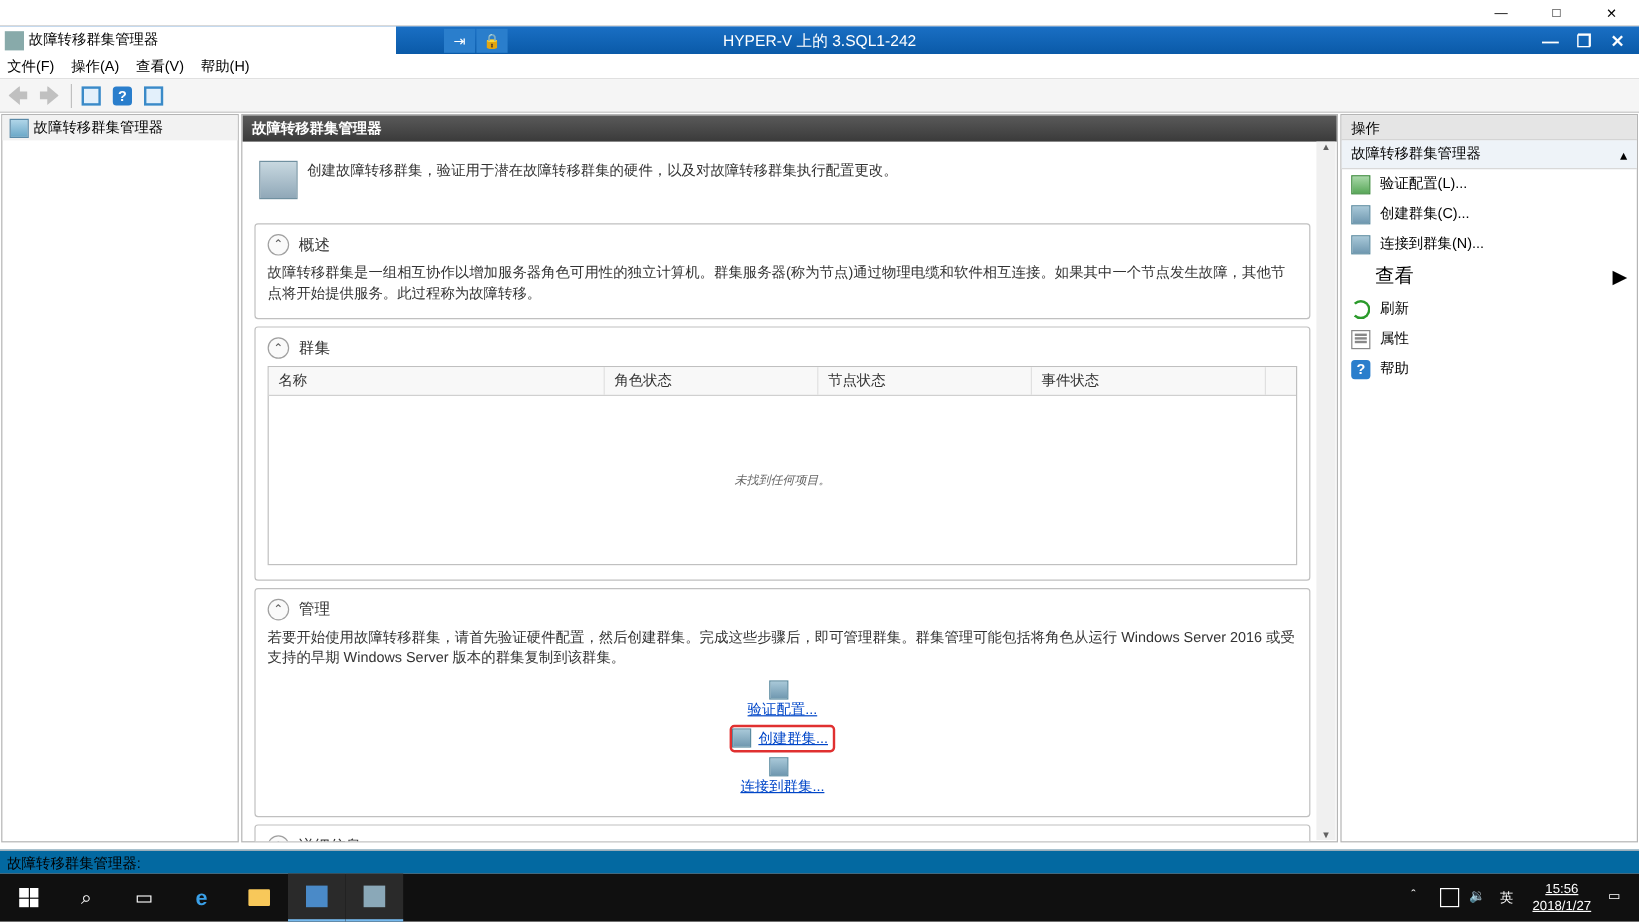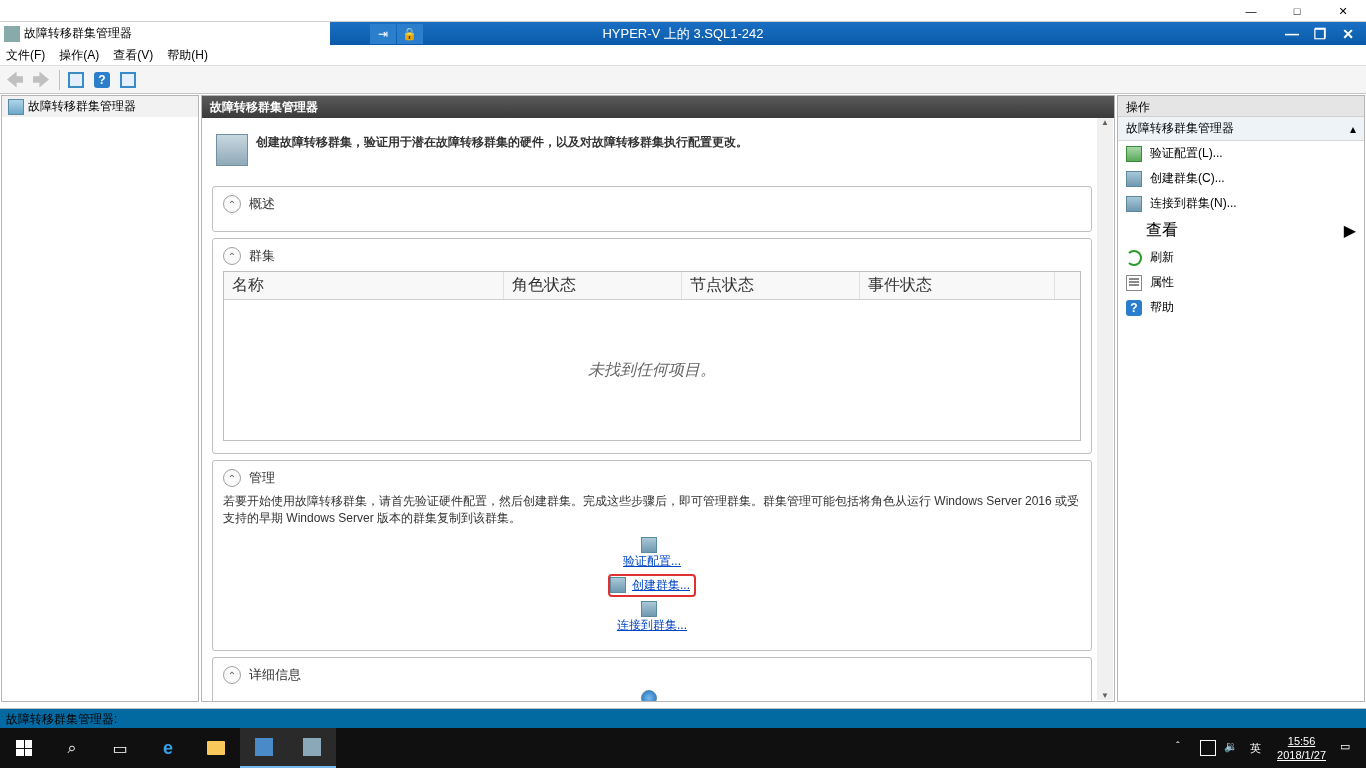--- a/index.html
+++ b/index.html
@@ -43,32 +43,32 @@
 .tree-item.sel { background: #f2f2f2; }
 .tree-ico { width: 16px; height: 16px; margin-right: 4px; background: linear-gradient(#b0d5e8,#6ba8c8); border: 1px solid #5a8aa8; }
 
 .center-pane { flex: 1; background: #fff; border: 1px solid #b5b5b5; margin: 1px; position: relative; overflow: hidden; }
 .center-scroll { position: absolute; right: 1px; top: 22px; bottom: 1px; width: 16px; background: #f0f0f0; }
 .center-scroll::before { content: "▲"; position: absolute; top: 0; width: 100%; text-align: center; font-size: 8px; color: #606060; }
 .center-scroll::after { content: "▼"; position: absolute; bottom: 0; width: 100%; text-align: center; font-size: 8px; color: #606060; }
 
 .center-header { height: 22px; background: linear-gradient(#5a5a5a,#3a3a3a); color: #fff; font-size: 12px; font-weight: bold; display: flex; align-items: center; padding-left: 8px; }
 .center-body { padding: 8px 20px 8px 8px; font-size: 12px; color: #333; }
-.intro-row { display: flex; padding: 8px 0 14px 6px; font-weight: bold; }
+.intro-row { display: flex; padding: 8px 0 14px 6px; }
 .intro-ico { width: 32px; height: 32px; background: linear-gradient(#c8d8e0,#90a8b8); margin-right: 8px; flex-shrink: 0; border: 1px solid #7090a0; }
 
 .section { border: 1px solid #c0c0c0; border-radius: 3px; margin: 6px 2px; padding: 8px 10px 12px; background: #fff; }
 .sec-head { display: flex; align-items: center; font-size: 13px; font-weight: normal; margin-bottom: 6px; }
 .collapse-btn { width: 18px; height: 18px; border: 1px solid #a0a0a0; border-radius: 50%; margin-right: 8px; display: flex; align-items: center; justify-content: center; font-size: 10px; color: #606060; background: #fafafa; }
 
 .cluster-table { border: 1px solid #c0c0c0; margin-top: 4px; }
-.ct-head { display: flex; background: #f8f8f8; border-bottom: 1px solid #d0d0d0; font-size: 16px; }
+.ct-head { display: flex; background: #f8f8f8; border-bottom: 1px solid #d0d0d0; font-size: 12px; }
 .ct-head div { padding: 3px 8px; border-right: 1px solid #e0e0e0; }
 .ct-c1 { width: 280px; } .ct-c2 { width: 178px; } .ct-c3 { width: 178px; } .ct-c4 { width: 195px; }
-.ct-body { height: 140px; display: flex; align-items: center; justify-content: center; font-style: italic; color: #666; font-size: 16px; }
+.ct-body { height: 140px; display: flex; align-items: center; justify-content: center; font-style: italic; color: #666; font-size: 10px; }
 
 .link-row { display: flex; align-items: center; margin: 4px 0; flex-direction: column; }
 .link-ico { width: 16px; height: 16px; margin-right: 6px; background: linear-gradient(#a8c8d8,#7098b0); border: 1px solid #5a8aa0; flex-shrink: 0; }
 .link-ico.globe { border-radius: 50%; background: radial-gradient(#7ab8e8,#1a6fc4); }
 .link-txt { color: #0046c8; text-decoration: underline; font-size: 12px; }
 .red-box { border: 2px solid #e03030; border-radius: 4px; padding: 1px 4px 1px 0; display: inline-flex; }
 
 .actions-pane { width: 248px; background: #fff; border: 1px solid #b5b5b5; margin: 1px; }
 .ap-title { height: 21px; background: #e5e5e5; border-bottom: 1px solid #d0d0d0; font-size: 12px; padding: 3px 8px; }
 .ap-section-hdr { background: #eef3f8; font-size: 12px; padding: 3px 8px; border-bottom: 1px solid #d8d8d8; display: flex; justify-content: space-between; align-items: center; }
@@ -158,20 +158,21 @@
       <div class="intro-row">
         <div class="intro-ico"></div>
         <div>创建故障转移群集，验证用于潜在故障转移群集的硬件，以及对故障转移群集执行配置更改。</div>
       </div>
 
       <div class="section">
         <div class="sec-head">
           <div class="collapse-btn">⌃</div>
           <span>概述</span>
         </div>
+        <div>故障转移群集是一组相互协作以增加服务器角色可用性的独立计算机。群集服务器(称为节点)通过物理电缆和软件相互连接。如果其中一个节点发生故障，其他节点将开始提供服务。此过程称为故障转移。</div>
       </div>
 
       <div class="section">
         <div class="sec-head">
           <div class="collapse-btn">⌃</div>
           <span>群集</span>
         </div>
         <div class="cluster-table">
           <div class="ct-head">
             <div class="ct-c1">名称</div>

